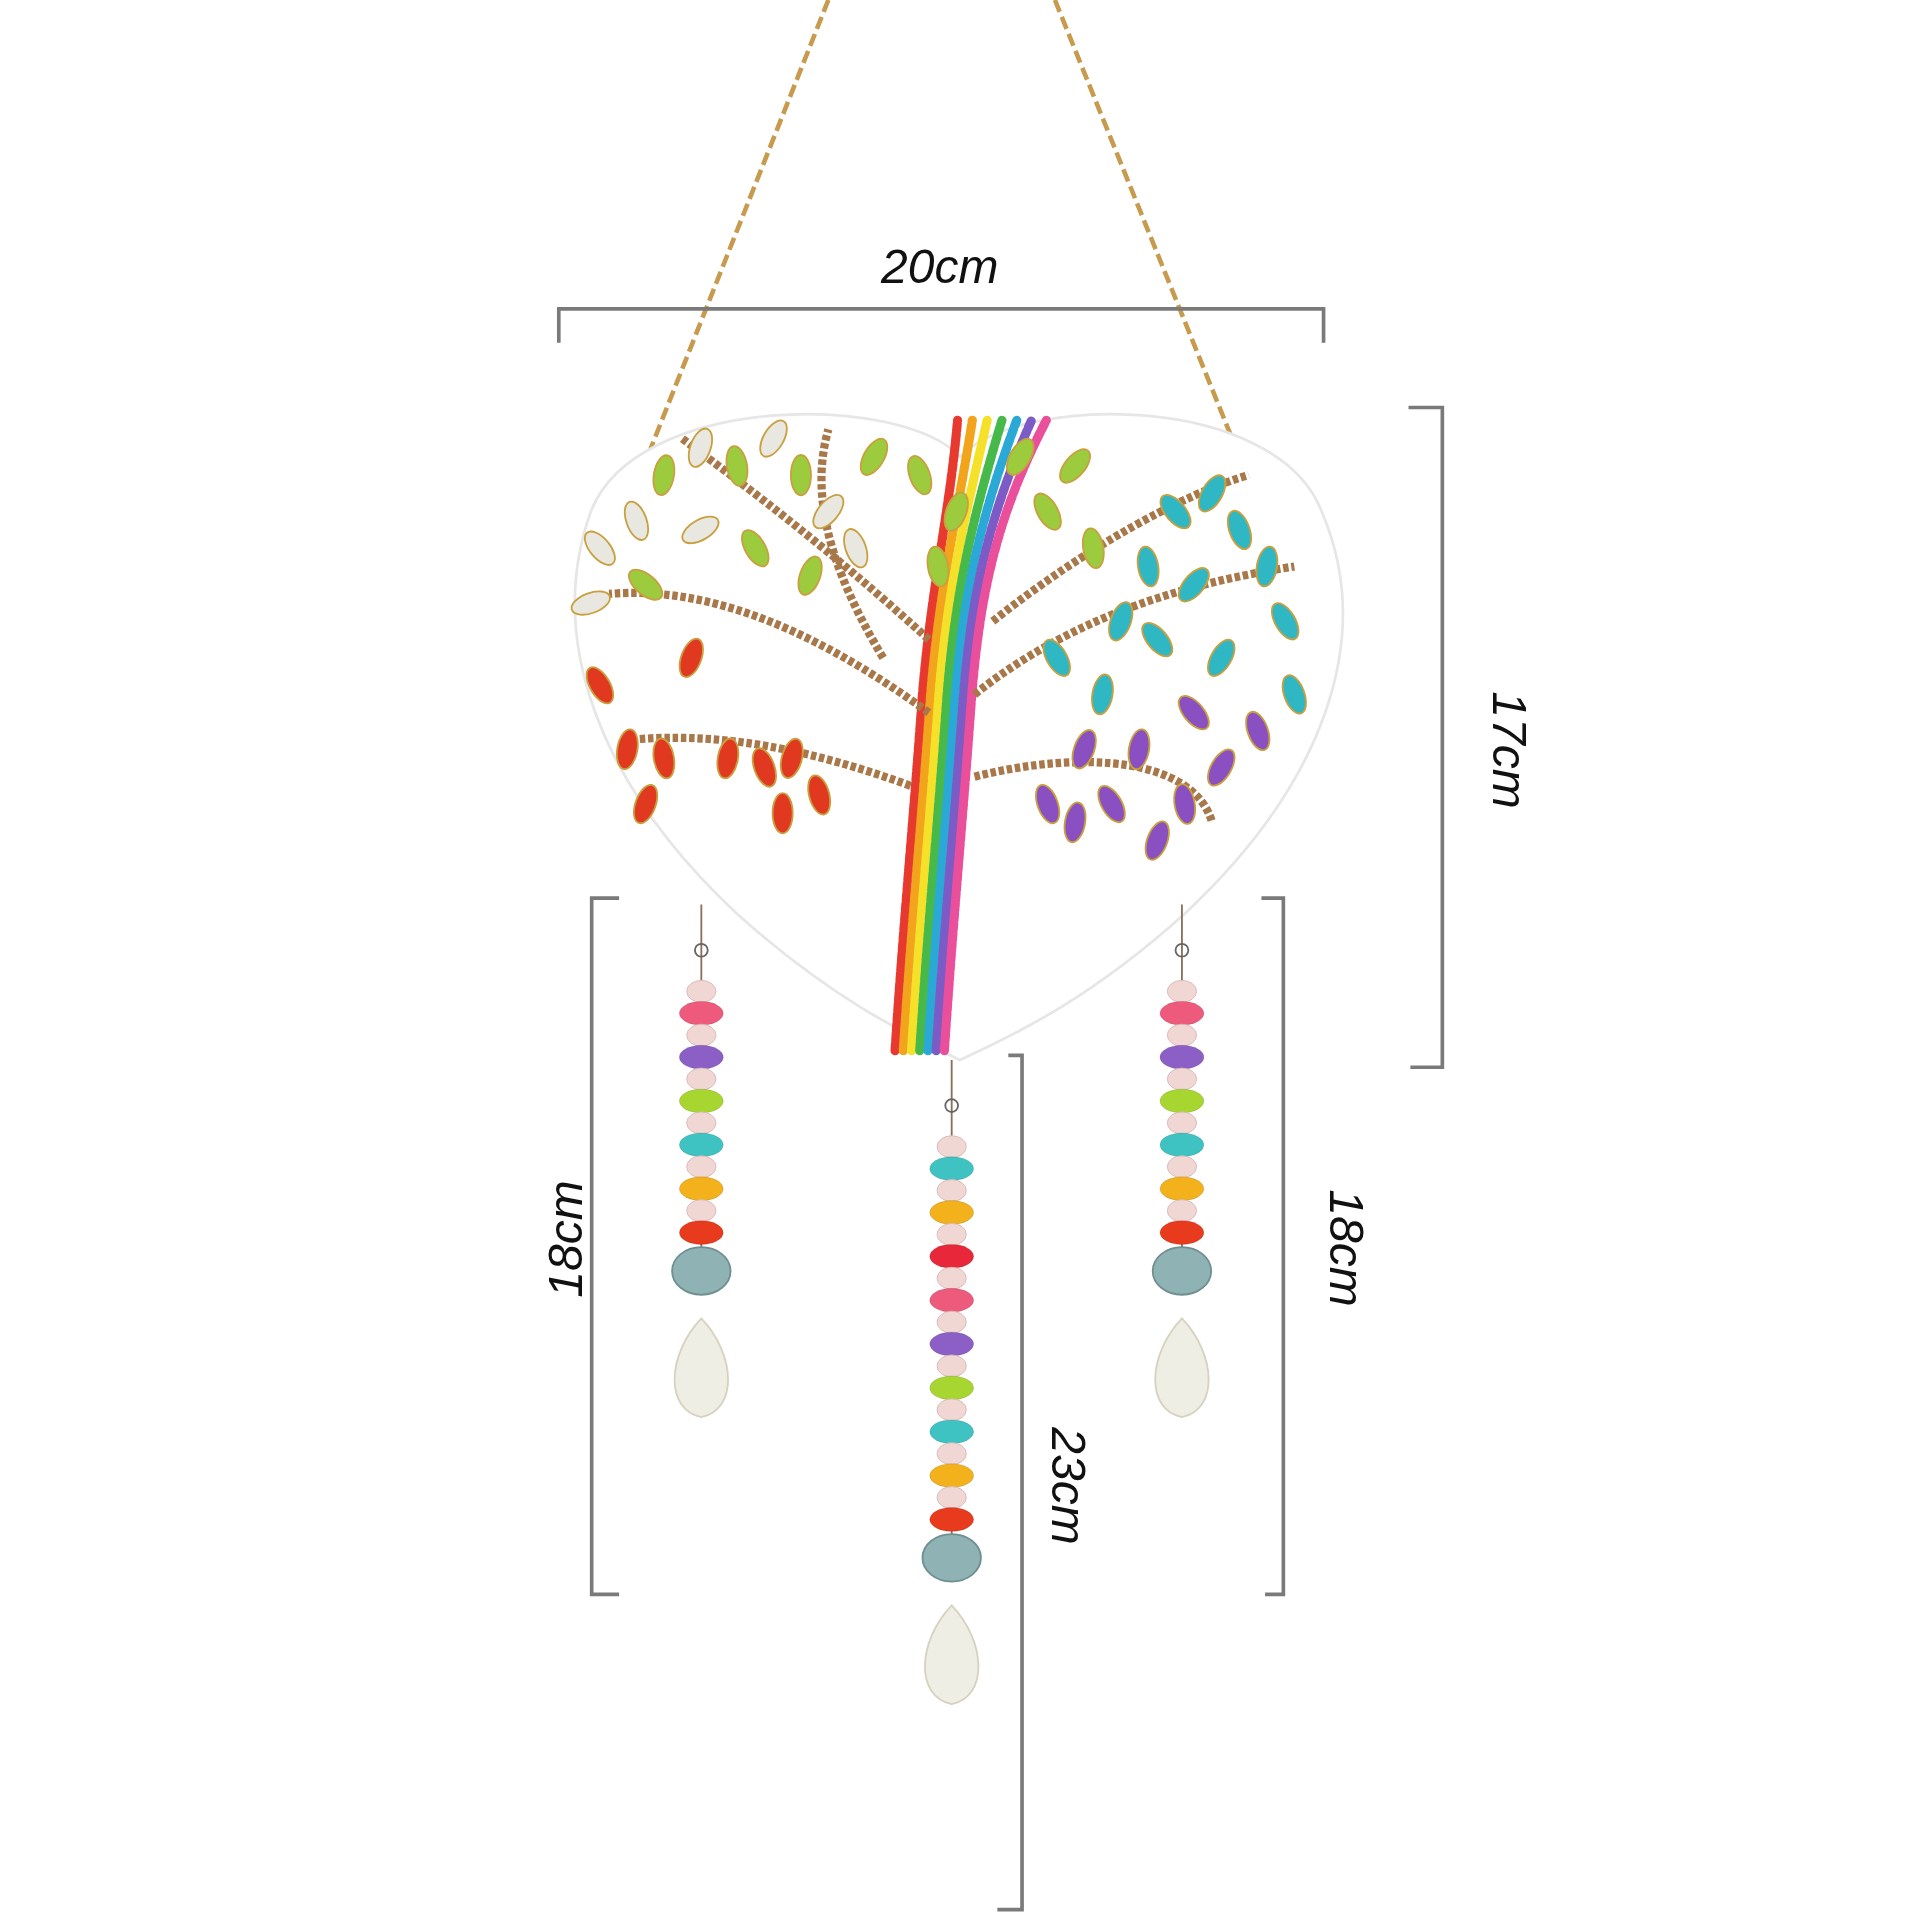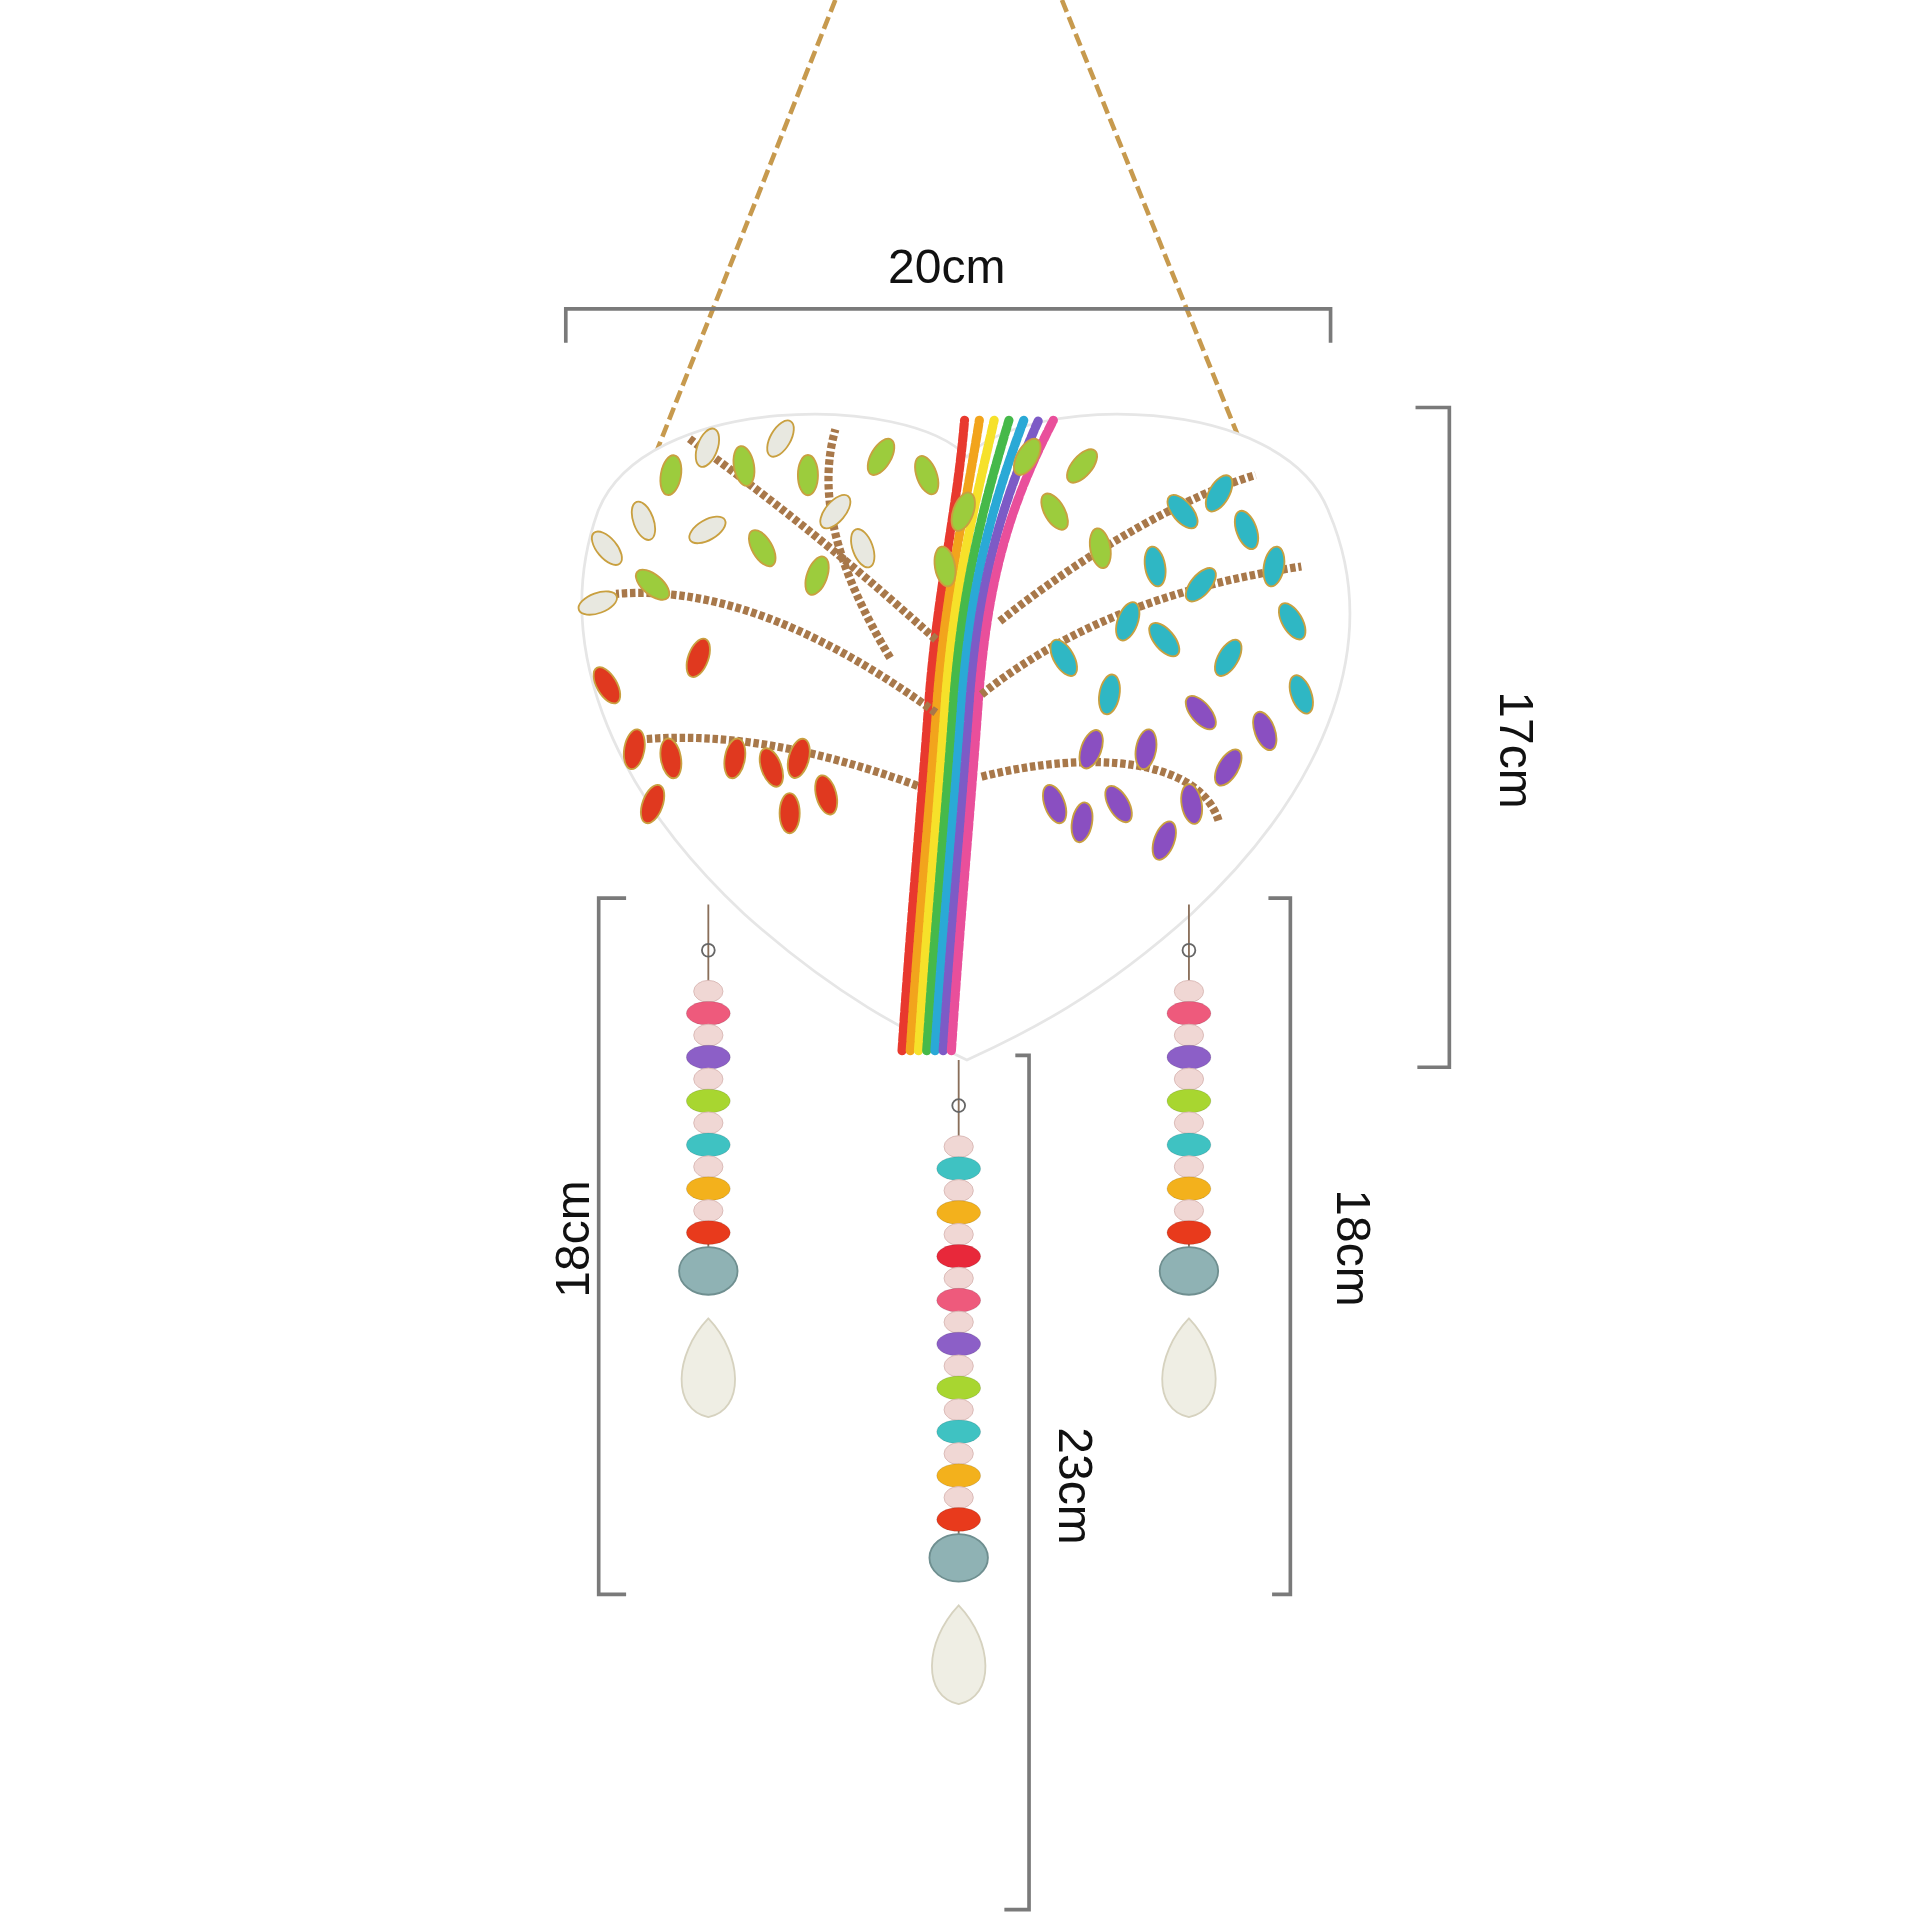--- a/index.html
+++ b/index.html
@@ -1,17 +1,17 @@
 <!DOCTYPE html>
 <html style="font-size:14.6px"><head>
 <meta charset="utf-8">
 <style>
   html, body { margin: 0; padding: 0; background: #ffffff; }
   body { width: 1927px; height: 1927px; position: relative; overflow: hidden; font-family: "Liberation Sans", sans-serif; }
-  #stage { position: absolute; left: 13px; top: 0; width: 1860px; height: 1927px; }
+  #stage { position: absolute; left: 6px; top: 0; width: 1860px; height: 1927px; font-style: italic; }
   .dim-label { position: absolute; font-family: "Liberation Sans", sans-serif; font-size: 48px; color: #111; white-space: nowrap; line-height: 1; }
   .rot { transform-origin: center center; transform: rotate(90deg); }
 </style>
 </head>
 <body>
 
 <div id="stage">
   <svg id="art" width="1927" height="1927" viewBox="0 0 2109 2109" xmlns="http://www.w3.org/2000/svg">
 
     <g>

